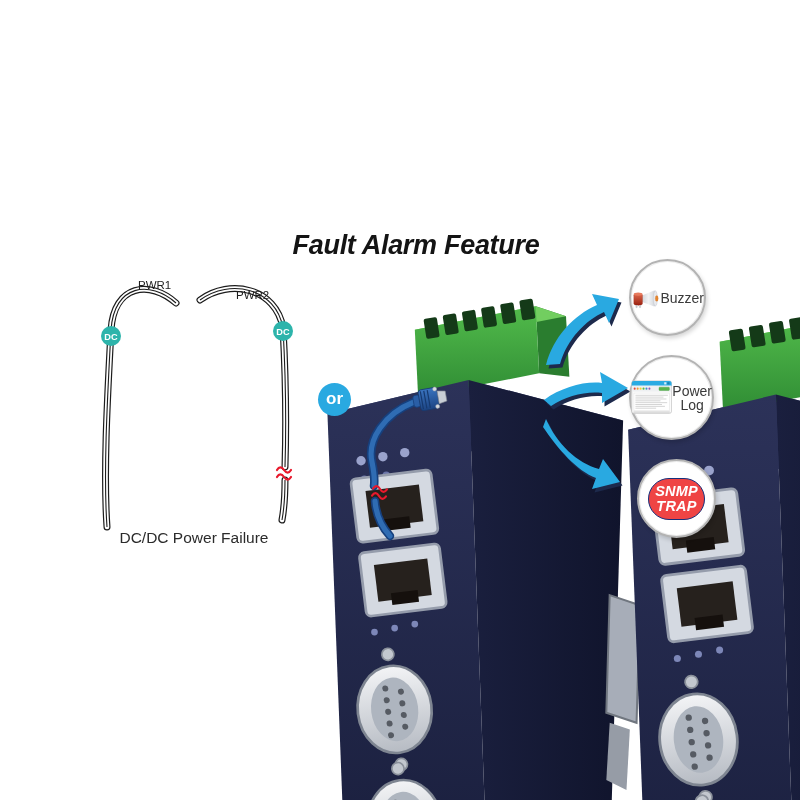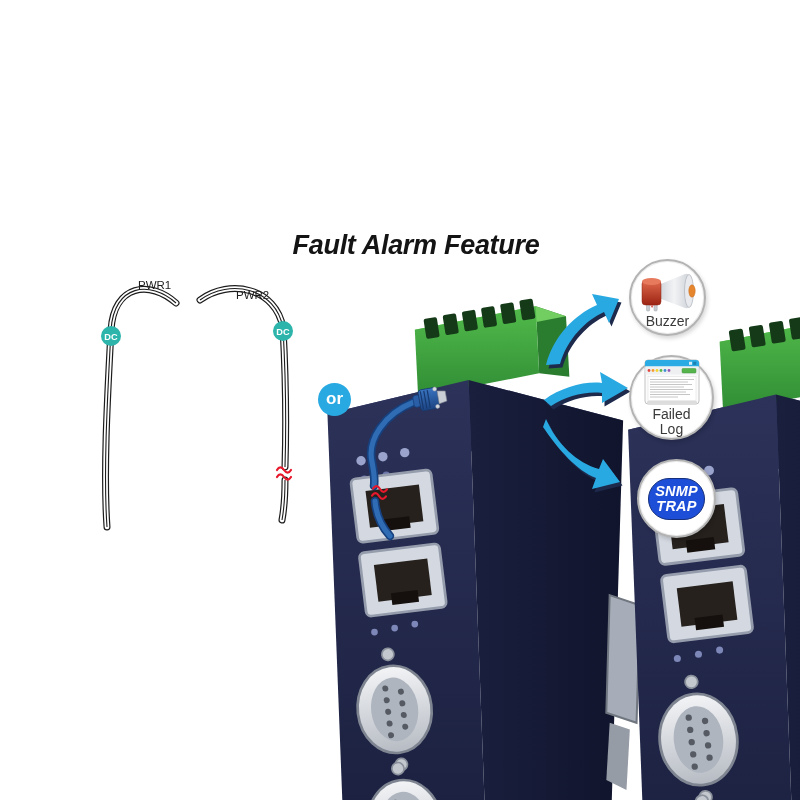--- a/index.html
+++ b/index.html
@@ -9,21 +9,21 @@
          font-size:27px;font-weight:bold;font-style:italic;color:#141414;letter-spacing:-0.3px;}
   #art{position:absolute;left:0;top:0;}
   .caption{position:absolute;color:#2b2b2b;font-size:15px;text-align:center;line-height:1.18;}
   #caption-left{left:58px;top:529px;width:272px;font-size:15.5px;}
   #caption-right{left:372px;top:531px;width:248px;}
   #or-badge{position:absolute;left:318px;top:383px;width:33px;height:33px;border-radius:50%;
             background:#29a9e1;color:#fff;font-weight:bold;font-size:17px;
             display:flex;align-items:center;justify-content:center;padding-bottom:2px;box-sizing:border-box;}
   .out-circle{position:absolute;background:#fff;border:2.5px solid #b3b3b3;border-radius:50%;
               box-shadow:1.5px 2.5px 4px rgba(0,0,0,0.16), inset 0 0 0 1px #ececec;
-              display:flex;flex-direction:column;align-items:center;justify-content:center;box-sizing:border-box;}
+              display:flex;flex-direction:row;align-items:center;justify-content:center;box-sizing:border-box;}
   #circle-buzzer{left:629px;top:259px;width:77px;height:77px;}
   #circle-syslog{left:629px;top:355px;width:85px;height:85px;}
   #circle-snmp{left:637px;top:459px;width:79px;height:79px;}
   .out-label{color:#3a3a3a;font-size:14px;line-height:1.02;text-align:center;margin-top:1px;}
   #snmp-badge{width:57px;height:42px;background:#1e3e96;border-radius:7px;border:1.5px solid #16307c;
               display:flex;flex-direction:column;align-items:center;justify-content:center;
               color:#fff;font-weight:bold;font-style:italic;font-size:14.5px;line-height:1.02;
               letter-spacing:0.2px;box-sizing:border-box;}
 </style>
 </head>
@@ -205,20 +205,21 @@
         <path transform="translate(2.5,3.5)" fill="#1d2a4c" d="M 546,419 C 557,444 577,463 599,469 L 603,459 L 620,482 L 592,489 L 596,478 C 577,471 558,449 543,427 Z"></path>
         <path fill="#29a9e1" d="M 546,419 C 557,444 577,463 599,469 L 603,459 L 620,482 L 592,489 L 596,478 C 577,471 558,449 543,427 Z"></path>
       </g>
     </g>
   </svg>
 
   <div id="or-badge" style="background: rgb(41, 169, 225);">
     <span>or</span>
   </div>
 
+  <div id="caption-left" class="caption">DC/DC Power Failure</div>
 
   <div id="circle-buzzer" class="out-circle">
     <svg width="64" height="46" viewBox="0 0 64 46">
       <path d="M 20,19 L 49,7 Q 53,6 53,9 L 53,39 Q 53,42 49,41 L 20,30 Z" fill="url(#gHornB)"></path>
       <defs>
         <linearGradient id="gHornB" x1="0" y1="0" x2="1" y2="0">
           <stop offset="0" stop-color="#c9cdd3"></stop>
             <stop offset="0.55" stop-color="#f2f3f5"></stop>
             <stop offset="1" stop-color="#d0d4d9"></stop>
         </linearGradient>
@@ -259,25 +260,25 @@
           <line x1="6" y1="23" x2="44" y2="23"></line>
         <line x1="6" y1="25.5" x2="48" y2="25.5"></line>
           <line x1="6" y1="28" x2="40" y2="28"></line>
         <line x1="6" y1="30.5" x2="49" y2="30.5"></line>
           <line x1="6" y1="33" x2="42" y2="33"></line>
         <line x1="6" y1="35.5" x2="46" y2="35.5"></line>
           <line x1="6" y1="38" x2="34" y2="38"></line>
       </g>
     </svg>
     <div class="out-label">
-      <div>Failed</div>
+      <div>Power</div>
       <div>Log</div>
     </div>
   </div>
 
   <div id="circle-snmp" class="out-circle">
-    <div id="snmp-badge" style="background: #1d4ed8; border-radius: 21px;">
+    <div id="snmp-badge" style="background: #ef4444; border-radius: 21px;">
       <div>SNMP</div>
       <div>TRAP</div>
     </div>
   </div>
 
 </div>
 
 </body></html>

